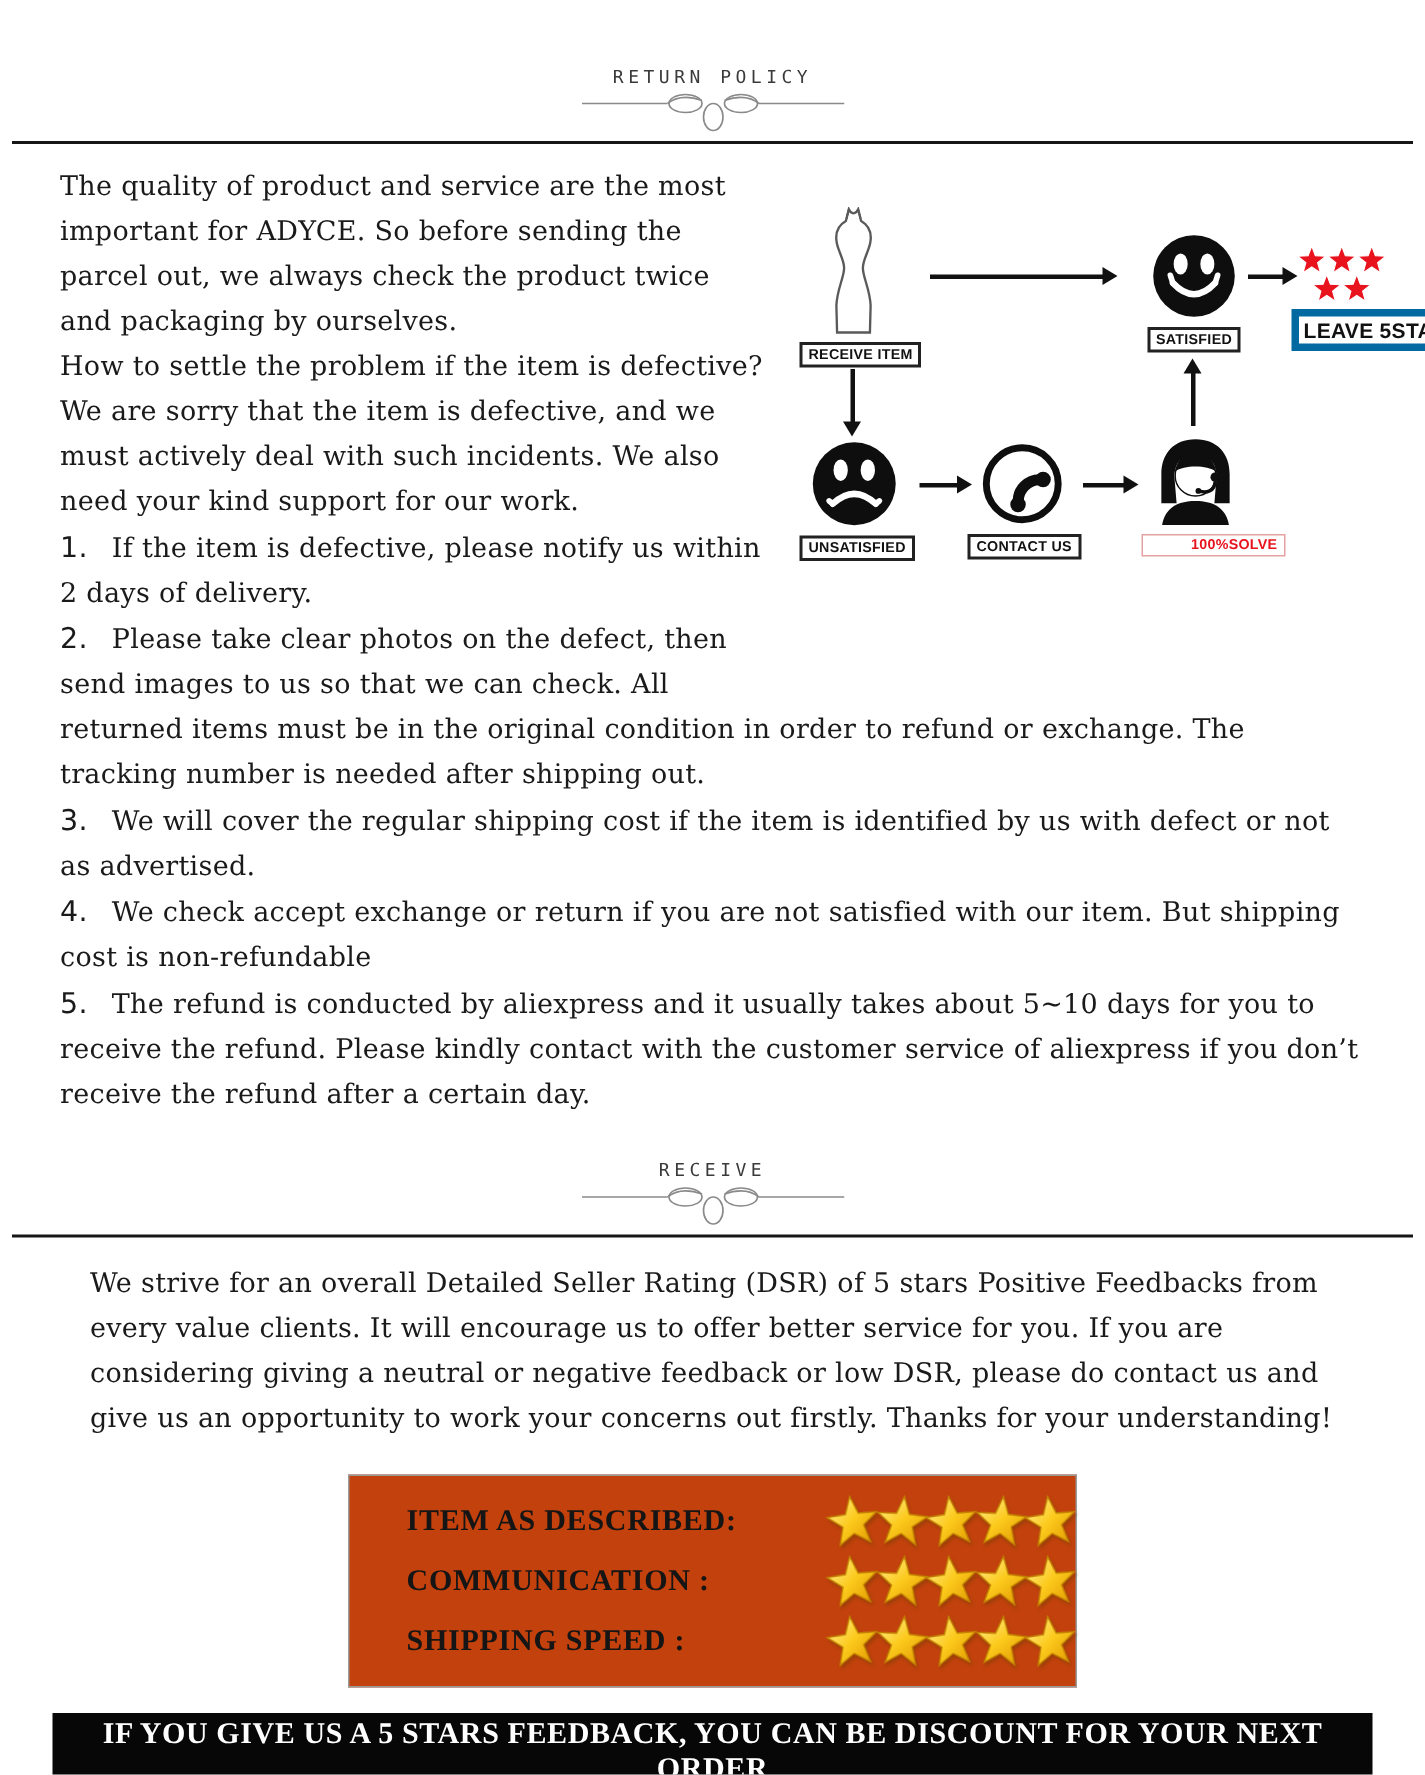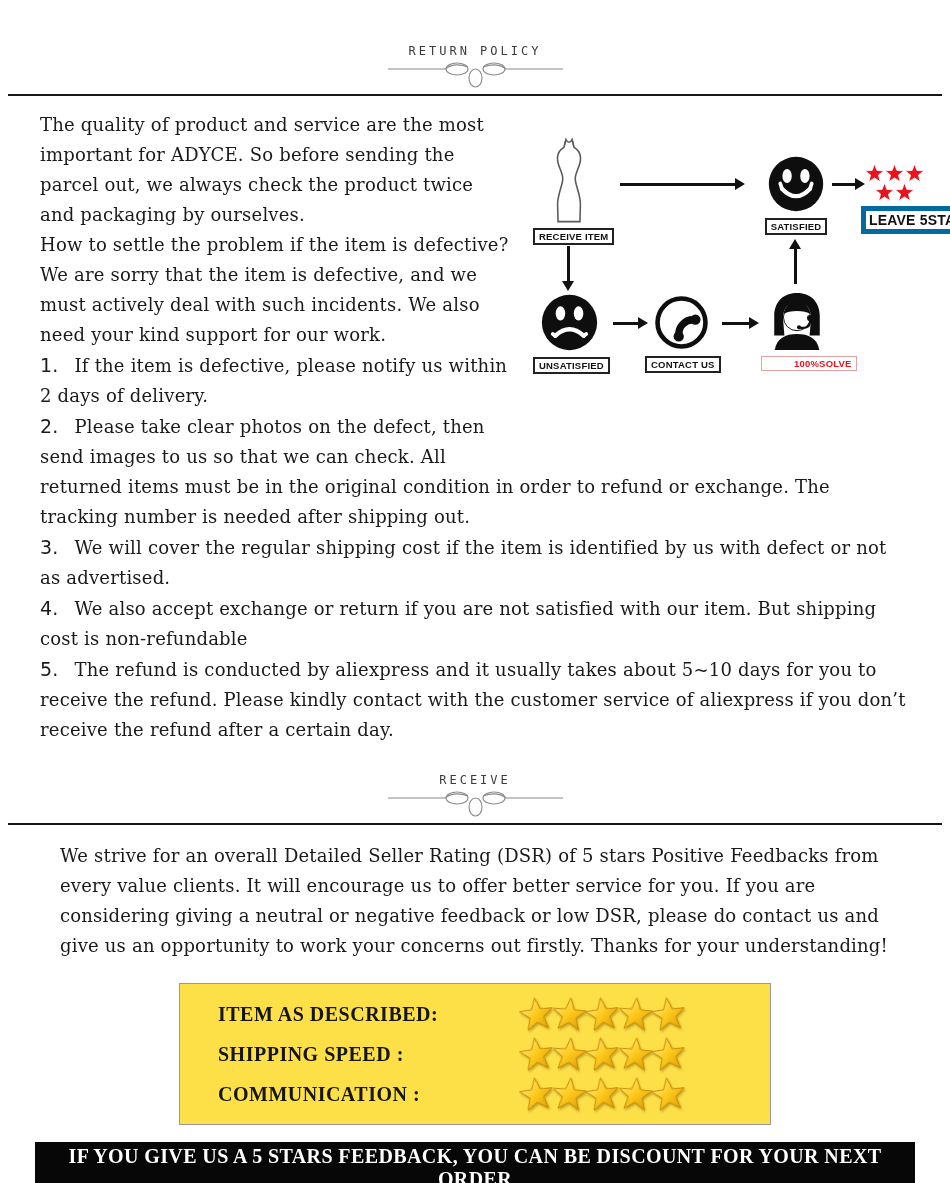--- a/index.html
+++ b/index.html
@@ -65,22 +65,22 @@
   }
 
   .stars-red { display:flex; flex-wrap:wrap; justify-content:center; width:64px; margin:0 auto; }
   .stars-red .star-svg { width:21px; height:21px; margin:-1px -0.5px; }
   .stars-red .star-svg polygon { fill:#e8131d; stroke:#ffffff; stroke-width:1.2; }
 
   
   .fb-para { padding:16px 40px 0; font-size:18px; line-height:30px; letter-spacing:0.2px;margin-left:20px; }
 
   .rating-box {
-    width:592px; margin:22px auto 0; border:1px solid #9a9a9a;
-    padding:10px 0 10px 38px; background:#fde047;
+    width:486px; margin:22px auto 0; border:1px solid #9a9a9a;
+    padding:10px 0 10px 38px; background:#c2410c;
   }
   .rating-row { display:flex; align-items:center; height:40px; }
   .rating-label {
     width:302px; font-family:"Liberation Serif", serif; font-weight:bold;
     font-size:20px; letter-spacing:0.5px; color:#151515;
   }
   .rating-stars { display:flex; align-items:center; }
   .rating-stars .star-svg { width:37px; height:37px; margin:0 -2px; filter:drop-shadow(1px 2px 1px rgba(90,60,0,0.35)); }
   .rating-stars .star-svg:nth-child(odd) { transform:rotate(-7deg); }
   .rating-stars .star-svg:nth-child(even) { transform:rotate(5deg); }
@@ -214,21 +214,21 @@
     <div class="fa-h" style="left:88px; top:212px; width:26px;"></div>
     <div class="fa-h" style="left:197px; top:212px; width:28px;"></div>
   </div>
 
   <p class="para">The quality of product and service are the most important for ADYCE. So before sending the parcel out, we always check the product twice and packaging by ourselves.</p>
   <p class="para">How to settle the problem if the item is defective? We are sorry that the item is defective, and we must actively deal with such incidents. We also need your kind support for our work.</p>
 
   <p class="list-item"><span class="num">1.</span><span>If the item is defective, please notify us within 2 days of delivery.</span></p>
   <p class="list-item"><span class="num">2.</span><span>Please take clear photos on the defect, then send images to us so that we can check. All returned items must be in the original condition in order to refund or exchange. The tracking number is needed after shipping out.</span></p>
   <p class="list-item"><span class="num">3.</span><span>We will cover the regular shipping cost if the item is identified by us with defect or not as advertised.</span></p>
-  <p class="list-item"><span class="num">4.</span><span>We also accept exchange or return if you are not satisfied with our item. But shipping cost is non-refundable</span></p>
+  <p class="list-item"><span class="num">4.</span><span>We check accept exchange or return if you are not satisfied with our item. But shipping cost is non-refundable</span></p>
   <p class="list-item"><span class="num">5.</span><span>The refund is conducted by aliexpress and it usually takes about 5~10 days for you to receive the refund. Please kindly contact with the customer service of aliexpress if you don’t receive the refund after a certain day.</span></p>
 
   <div style="clear:both"></div>
 </div>
 
 <div class="fancy-head fb-head">
   <span class="head-text">RECEIVE</span>
   <svg width="175" height="28" viewBox="0 0 175 28">
     <g fill="none" stroke="#8a8a8a" stroke-width="1.1">
       <line x1="0" y1="9" x2="57" y2="9"></line>
@@ -259,41 +259,41 @@
         </svg>
         <svg class="star-svg" viewBox="0 0 32 32">
           <polygon points="16,1.5 19.7,11.4 30.3,11.9 22,18.4 24.8,28.6 16,22.8 7.2,28.6 10,18.4 1.7,11.9 12.3,11.4"></polygon>
         </svg>
         <svg class="star-svg" viewBox="0 0 32 32">
           <polygon points="16,1.5 19.7,11.4 30.3,11.9 22,18.4 24.8,28.6 16,22.8 7.2,28.6 10,18.4 1.7,11.9 12.3,11.4"></polygon>
         </svg>
       </span>
   </div>
   <div class="rating-row">
-    <span class="rating-label">SHIPPING SPEED :</span>
+    <span class="rating-label">COMMUNICATION :</span>
     <span class="rating-stars">
         <svg class="star-svg" viewBox="0 0 32 32">
           <polygon points="16,1.5 19.7,11.4 30.3,11.9 22,18.4 24.8,28.6 16,22.8 7.2,28.6 10,18.4 1.7,11.9 12.3,11.4"></polygon>
         </svg>
         <svg class="star-svg" viewBox="0 0 32 32">
           <polygon points="16,1.5 19.7,11.4 30.3,11.9 22,18.4 24.8,28.6 16,22.8 7.2,28.6 10,18.4 1.7,11.9 12.3,11.4"></polygon>
         </svg>
         <svg class="star-svg" viewBox="0 0 32 32">
           <polygon points="16,1.5 19.7,11.4 30.3,11.9 22,18.4 24.8,28.6 16,22.8 7.2,28.6 10,18.4 1.7,11.9 12.3,11.4"></polygon>
         </svg>
         <svg class="star-svg" viewBox="0 0 32 32">
           <polygon points="16,1.5 19.7,11.4 30.3,11.9 22,18.4 24.8,28.6 16,22.8 7.2,28.6 10,18.4 1.7,11.9 12.3,11.4"></polygon>
         </svg>
         <svg class="star-svg" viewBox="0 0 32 32">
           <polygon points="16,1.5 19.7,11.4 30.3,11.9 22,18.4 24.8,28.6 16,22.8 7.2,28.6 10,18.4 1.7,11.9 12.3,11.4"></polygon>
         </svg>
       </span>
   </div>
   <div class="rating-row">
-    <span class="rating-label">COMMUNICATION :</span>
+    <span class="rating-label">SHIPPING SPEED :</span>
     <span class="rating-stars">
         <svg class="star-svg" viewBox="0 0 32 32">
           <polygon points="16,1.5 19.7,11.4 30.3,11.9 22,18.4 24.8,28.6 16,22.8 7.2,28.6 10,18.4 1.7,11.9 12.3,11.4"></polygon>
         </svg>
         <svg class="star-svg" viewBox="0 0 32 32">
           <polygon points="16,1.5 19.7,11.4 30.3,11.9 22,18.4 24.8,28.6 16,22.8 7.2,28.6 10,18.4 1.7,11.9 12.3,11.4"></polygon>
         </svg>
         <svg class="star-svg" viewBox="0 0 32 32">
           <polygon points="16,1.5 19.7,11.4 30.3,11.9 22,18.4 24.8,28.6 16,22.8 7.2,28.6 10,18.4 1.7,11.9 12.3,11.4"></polygon>
         </svg>

